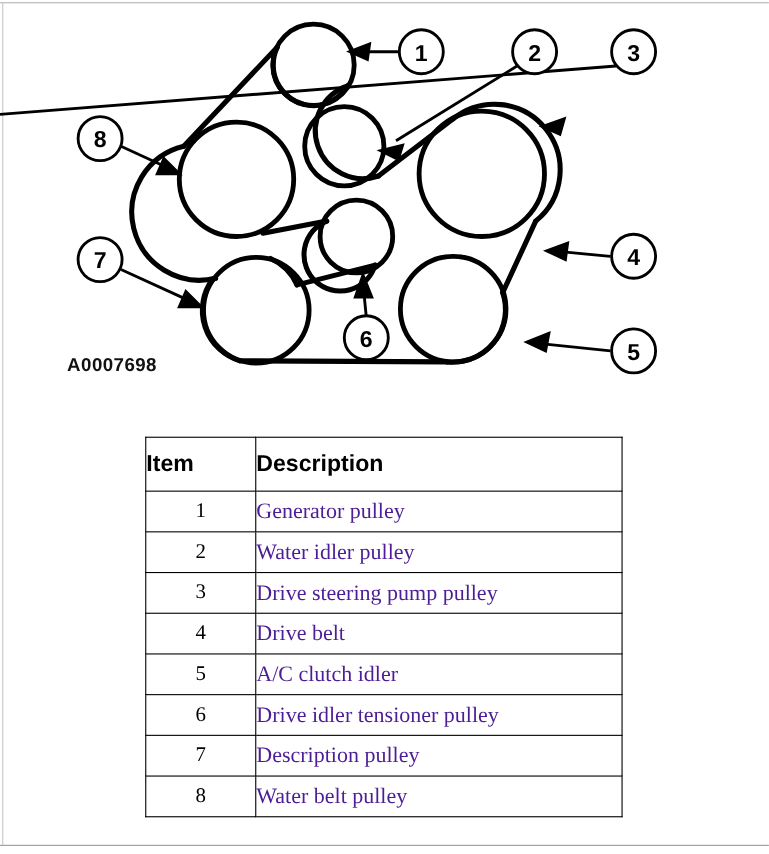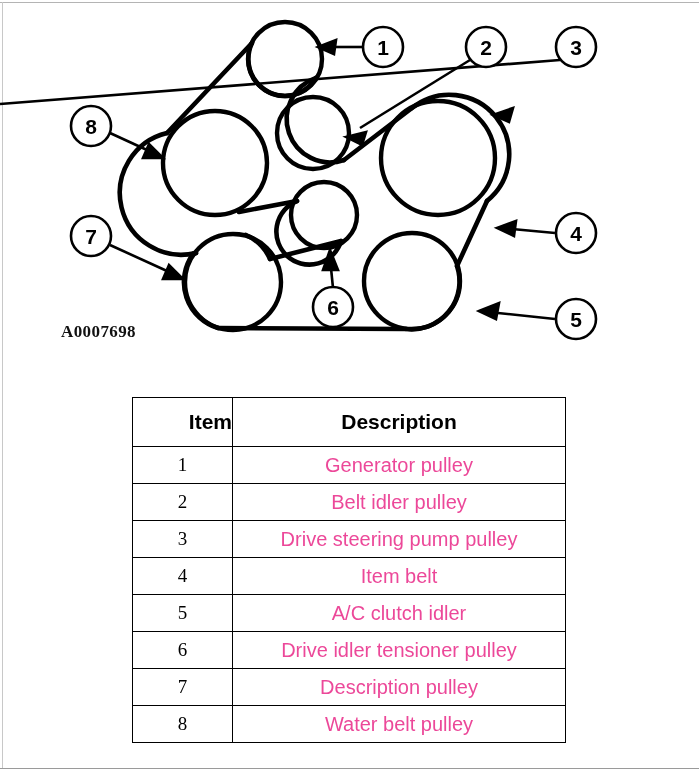--- a/index.html
+++ b/index.html
@@ -46,21 +46,21 @@
     top: 0;
     width: 699px;
     height: 372px;
   }
   #diagram svg { display: block; }
 
   .fig-id {
     position: absolute;
     left: 61px;
     top: 322px;
-    font-family: Liberation Serif, serif;
+    font-family: Liberation Sans, sans-serif;
     font-weight: bold;
     font-size: 17px;
     letter-spacing: 0.4px;
     color: #111111;
     white-space: nowrap;
   }
 
   
   #legend-table {
     position: absolute;
@@ -80,39 +80,39 @@
   #legend-table col.c-desc { width: 333px; }
 
   th.head-item, th.head-desc {
     height: 48px;
     font-family: "Liberation Sans", sans-serif;
     font-weight: bold;
     font-size: 21px;
     color: #000000;
     vertical-align: middle;
   }
-  th.head-item { text-align: right; padding-left: 4px; }
-  th.head-desc { text-align: center; padding-left: 14px; }
+  th.head-item { text-align: left; padding-left: 4px; }
+  th.head-desc { text-align: left; padding-left: 14px; }
 
   td.cell-item {
     height: 36px;
     text-align: center;
     vertical-align: middle;
     font-family: "Liberation Serif", serif;
     font-size: 19px;
     color: #000000;
   }
   td.cell-desc {
     height: 36px;
-    text-align: center;
+    text-align: left;
     vertical-align: middle;
     padding-left: 14px;
-    font-family: Liberation Sans, sans-serif;
+    font-family: Liberation Serif, serif;
     font-size: 20px;
-    color: #ec4899;
+    color: #4c1d95;
   }
 </style>
 </head>
 <body>
 
 <div id="page">
 
   <div class="rule-top"></div>
   <div class="rule-left"></div>
   <div class="rule-bottom"></div>
@@ -246,29 +246,29 @@
         <th class="head-desc">Description</th>
       </tr>
     </thead>
     <tbody>
       <tr>
         <td class="cell-item">1</td>
         <td class="cell-desc">Generator pulley</td>
       </tr>
       <tr>
         <td class="cell-item">2</td>
-        <td class="cell-desc">Belt idler pulley</td>
+        <td class="cell-desc">Water idler pulley</td>
       </tr>
       <tr>
         <td class="cell-item">3</td>
         <td class="cell-desc">Drive steering pump pulley</td>
       </tr>
       <tr>
         <td class="cell-item">4</td>
-        <td class="cell-desc">Item belt</td>
+        <td class="cell-desc">Drive belt</td>
       </tr>
       <tr>
         <td class="cell-item">5</td>
         <td class="cell-desc">A/C clutch idler</td>
       </tr>
       <tr>
         <td class="cell-item">6</td>
         <td class="cell-desc">Drive idler tensioner pulley</td>
       </tr>
       <tr>

